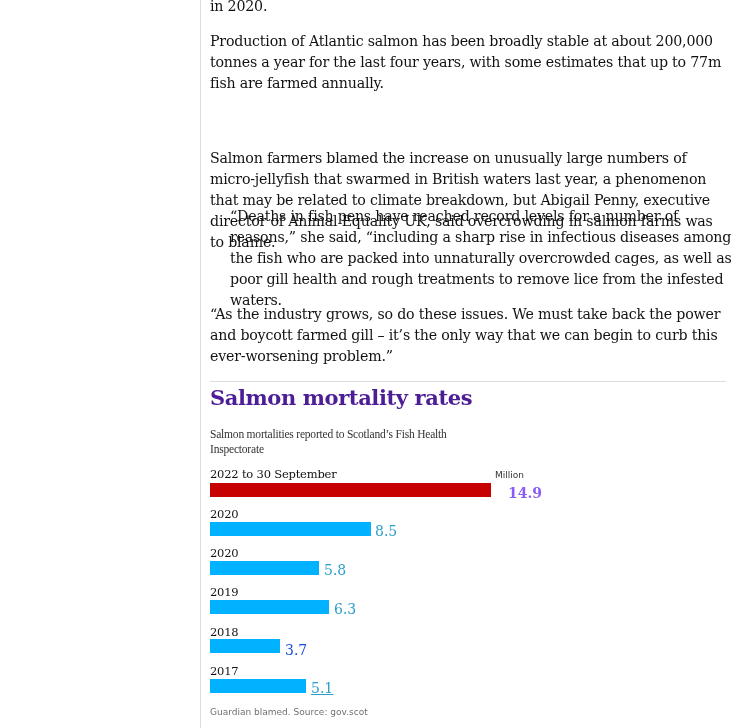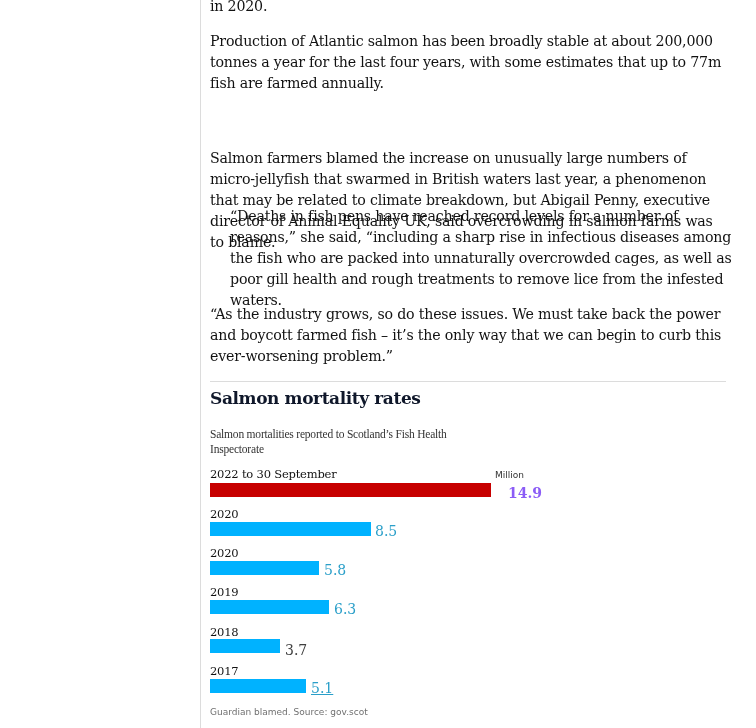--- a/index.html
+++ b/index.html
@@ -1,37 +1,37 @@
 <!DOCTYPE html>
 <html><head>
 <meta charset="utf-8">
 <style>
   html, body { margin: 0; padding: 0; background: #ffffff; }
   body { width: 756px; height: 728px; position: relative; overflow: hidden; font-family: "DejaVu Serif", serif; color: #121212; }
   .rule { position: absolute; left: 200px; top: 0; width: 1px; height: 728px; background: #dcdcdc; }
   .para { position: absolute; left: 210px; width: 514px; font-family: "DejaVu Serif", serif; font-size: 14.2px; line-height: 21px; color: #121212; margin: 0; letter-spacing: -0.2px; }
   .divider { position: absolute; left: 210px; top: 381px; width: 516px; height: 1px; background: #dcdcdc; }
-  .chart-title { position: absolute; left: 210px; top: 387px; font-family: "DejaVu Serif", serif; font-weight: bold; font-size: 17px; line-height: 22px; color: #0f172a; letter-spacing: -0.4px; }
+  .chart-title { position: absolute; left: 210px; top: 387px; font-family: "DejaVu Serif", serif; font-weight: bold; font-size: 21px; line-height: 22px; color: #4c1d95; letter-spacing: -0.4px; }
   .chart-sub { position: absolute; left: 210px; top: 427px; width: 260px; font-family: Liberation Serif, serif; font-size: 11.5px; line-height: 15px; color: #333333; letter-spacing: -0.2px; }
   .row-label { position: absolute; left: 210px; font-family: "DejaVu Serif", serif; font-size: 11.5px; line-height: 14px; color: #121212; letter-spacing: -0.2px; }
   .bar { position: absolute; left: 210px; height: 14px; }
   .val { position: absolute; font-family: "DejaVu Serif", serif; font-size: 14px; line-height: 16px; }
   .unit { position: absolute; left: 495px; top: 470px; font-family: "DejaVu Sans", sans-serif; font-size: 9px; color: #333333; }
   .source { position: absolute; left: 210px; top: 707px; font-family: "DejaVu Sans", sans-serif; font-size: 9px; color: #707070; }
 </style>
 </head>
 <body>
 
 <div class="rule"></div>
 
 <p class="para" style="top:-4px;">in 2020.</p>
 <p class="para" style="top:31px;">Production of Atlantic salmon has been broadly stable at about 200,000 tonnes a year for the last four years, with some estimates that up to 77m fish are farmed annually.</p>
 <p class="para" style="top:108px;margin-top:40px;">Salmon farmers blamed the increase on unusually large numbers of micro-jellyfish that swarmed in British waters last year, a phenomenon that may be related to climate breakdown, but Abigail Penny, executive director of Animal Equality UK, said overcrowding in salmon farms was to blame.</p>
 <p class="para" style="top:206px;margin-left:20px;">“Deaths in fish pens have reached record levels for a number of reasons,” she said, “including a sharp rise in infectious diseases among the fish who are packed into unnaturally overcrowded cages, as well as poor gill health and rough treatments to remove lice from the infested waters.</p>
-<p class="para" style="top:304px;">“As the industry grows, so do these issues. We must take back the power and boycott farmed fish – it’s the only way that we can begin to curb this ever-worsening problem.”</p>
+<p class="para" style="top:304px;">“As the industry grows, so do these issues. We must take back the power and boycott farmed gill – it’s the only way that we can begin to curb this ever-worsening problem.”</p>
 
 <div class="divider"></div>
 
 <div class="chart-title">Salmon mortality rates</div>
 <div class="chart-sub">Salmon mortalities reported to Scotland’s Fish Health Inspectorate</div>
 
 <div class="unit">Million</div>
 
 <div class="row-label" style="top:467px;">2022 to 30 September</div>
 <div class="bar" style="top:483px; width:281px; background:#c70000;"></div>
@@ -44,19 +44,19 @@
 <div class="row-label" style="top:546px;">2020</div>
 <div class="bar" style="top:561px; width:109px; background:#00b2ff;"></div>
 <div class="val" style="top:562px; left:324px; color:#2a9fc9;">5.8</div>
 
 <div class="row-label" style="top:585px;">2019</div>
 <div class="bar" style="top:600px; width:119px; background:#00b2ff;"></div>
 <div class="val" style="top:601px; left:334px; color:#2a9fc9;">6.3</div>
 
 <div class="row-label" style="top:625px;">2018</div>
 <div class="bar" style="top:639px; width:70px; background:#00b2ff;"></div>
-<div class="val" style="top:642px; left:285px; color:#404040;">3.7</div>
+<div class="val" style="top:642px; left:285px; color:#1d4ed8;">3.7</div>
 
 <div class="row-label" style="top:664px;">2017</div>
 <div class="bar" style="top:679px; width:96px; background:#00b2ff;"></div>
 <div class="val" style="top:680px; left:311px; color:#2a9fc9;text-decoration:underline;">5.1</div>
 
 <div class="source">Guardian blamed. Source: gov.scot</div>
 
 </body></html>

